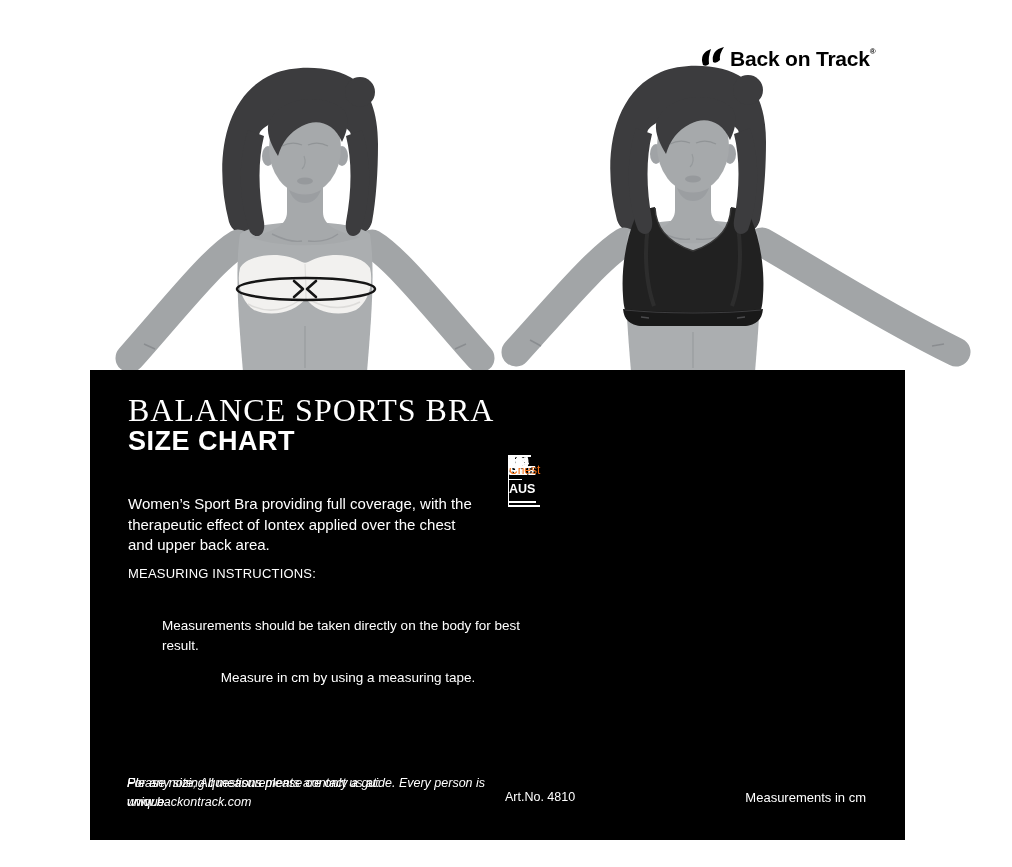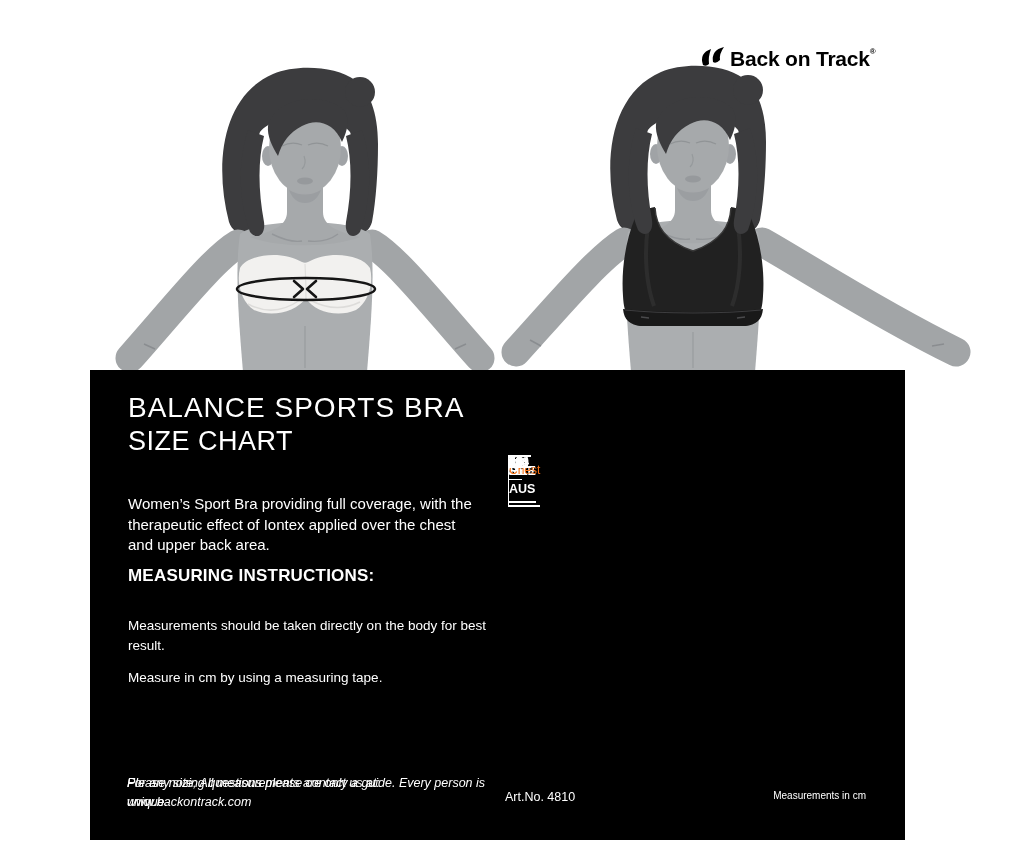--- a/index.html
+++ b/index.html
@@ -9,31 +9,31 @@
   .logo{position:absolute;left:698px;top:45px;z-index:3;display:flex;align-items:flex-start;gap:4px;color:#000;}
   .logo .word{font-size:21px;font-weight:800;letter-spacing:-0.2px;line-height:1;padding-top:3px;}
   .logo sup{font-size:8px;font-weight:700;vertical-align:top;}
   
   .fig{position:absolute;z-index:1;}
   .fig-left{left:110px;top:60px;}
   .fig-right{left:498px;top:58px;}
   
   .panel{position:absolute;left:90px;top:370px;width:815px;height:470px;background:#000;z-index:5;color:#fff;}
   .panel *{position:absolute;}
-  .title{left:38px;top:22px;font-size:28px;font-weight:300;letter-spacing:1px;white-space:nowrap;}
-  .subtitle{left:38px;top:56px;font-size:27px;font-weight:normal;letter-spacing:.5px;white-space:nowrap;}
+  .title{left:38px;top:22px;font-size:32px;font-weight:300;letter-spacing:1px;white-space:nowrap;font-family:Liberation Serif, serif;}
+  .subtitle{left:38px;top:56px;font-size:27px;font-weight:bold;letter-spacing:.5px;white-space:nowrap;}
   .desc{left:38px;top:124px;width:356px;font-size:15px;line-height:1.38;position:absolute;}
-  .mhead{left:38px;top:196px;font-size:17px;font-weight:bold;letter-spacing:.2px;}
-  .ptxt{font-size:13.5px;line-height:1.45;width:372px;}
+  .mhead{left:38px;top:196px;font-size:13px;font-weight:normal;letter-spacing:.2px;}
+  .ptxt{font-size:13.5px;line-height:1.45;width:372px;margin-left:34px;}
   .p1{left:38px;top:246px;}
-  .p2{left:38px;top:298px;}
+  .p2{left:38px;top:298px;text-align:center;}
   .p3{left:38px;top:328px;}
   .note{left:37px;top:404px;font-style:italic;font-size:12.5px;line-height:1.5;width:380px;}
   .artno{left:415px;top:420px;font-size:12.5px;}
-  .mcm{right:39px;top:420px;font-size:10px;}
+  .mcm{right:39px;top:420px;font-size:13px;}
   
   .tablewrap{left:418px;top:85px;}
   table.size{border-collapse:collapse;table-layout:fixed;color:#fff;}
   table.size th,table.size td{padding:0;text-align:center;font-family:"Liberation Sans",sans-serif;}
   table.size th{font-size:12.5px;font-weight:bold;vertical-align:top;padding-top:7px;height:39px;
                 white-space:pre-line;line-height:1.45;border-bottom:2px solid #fff;}
   table.size th.chest-head{color:#f97316;font-weight:normal;vertical-align:bottom;padding-bottom:4px;font-size:12px;}
   table.size td{font-size:12px;height:23px;}
   .bl{border-left:1.5px solid #fff;}
   td.size-cell{font-weight:bold;font-size:12px;}

